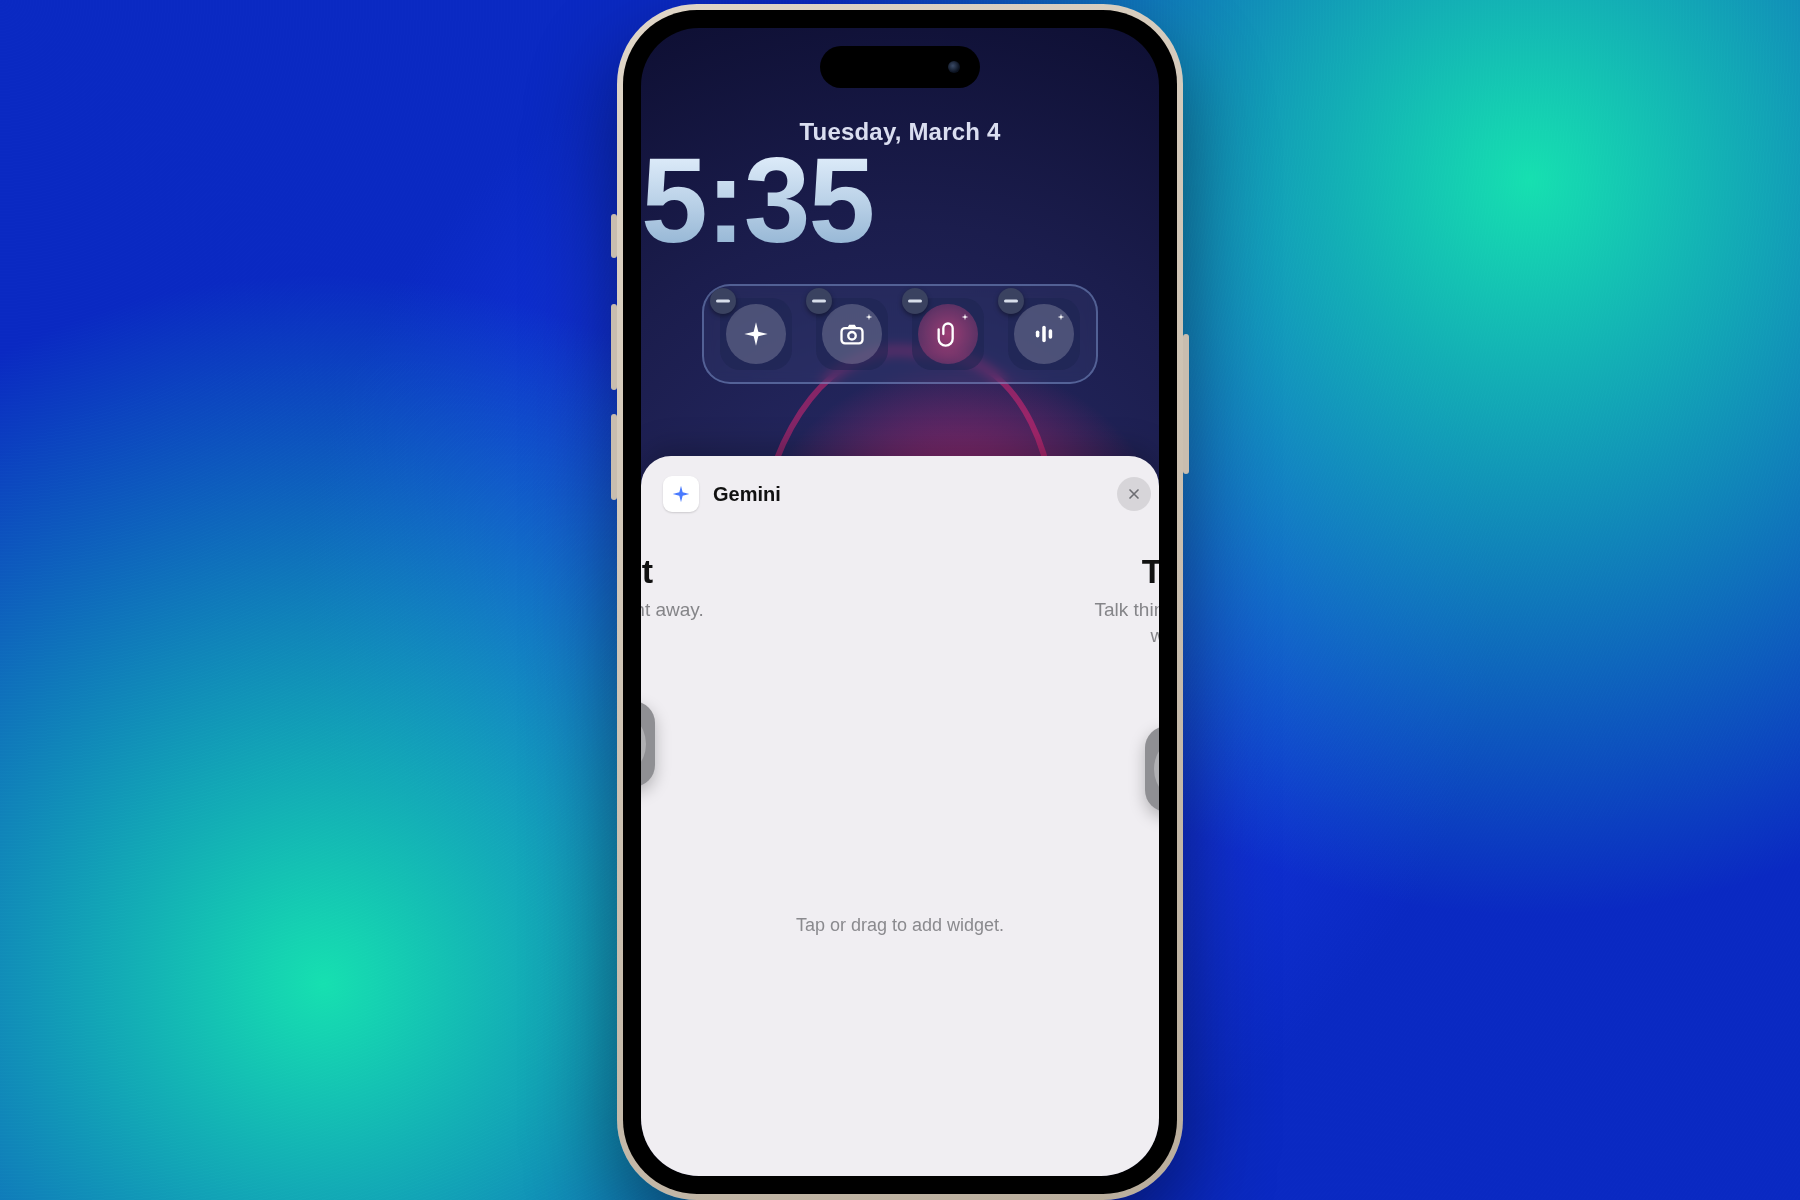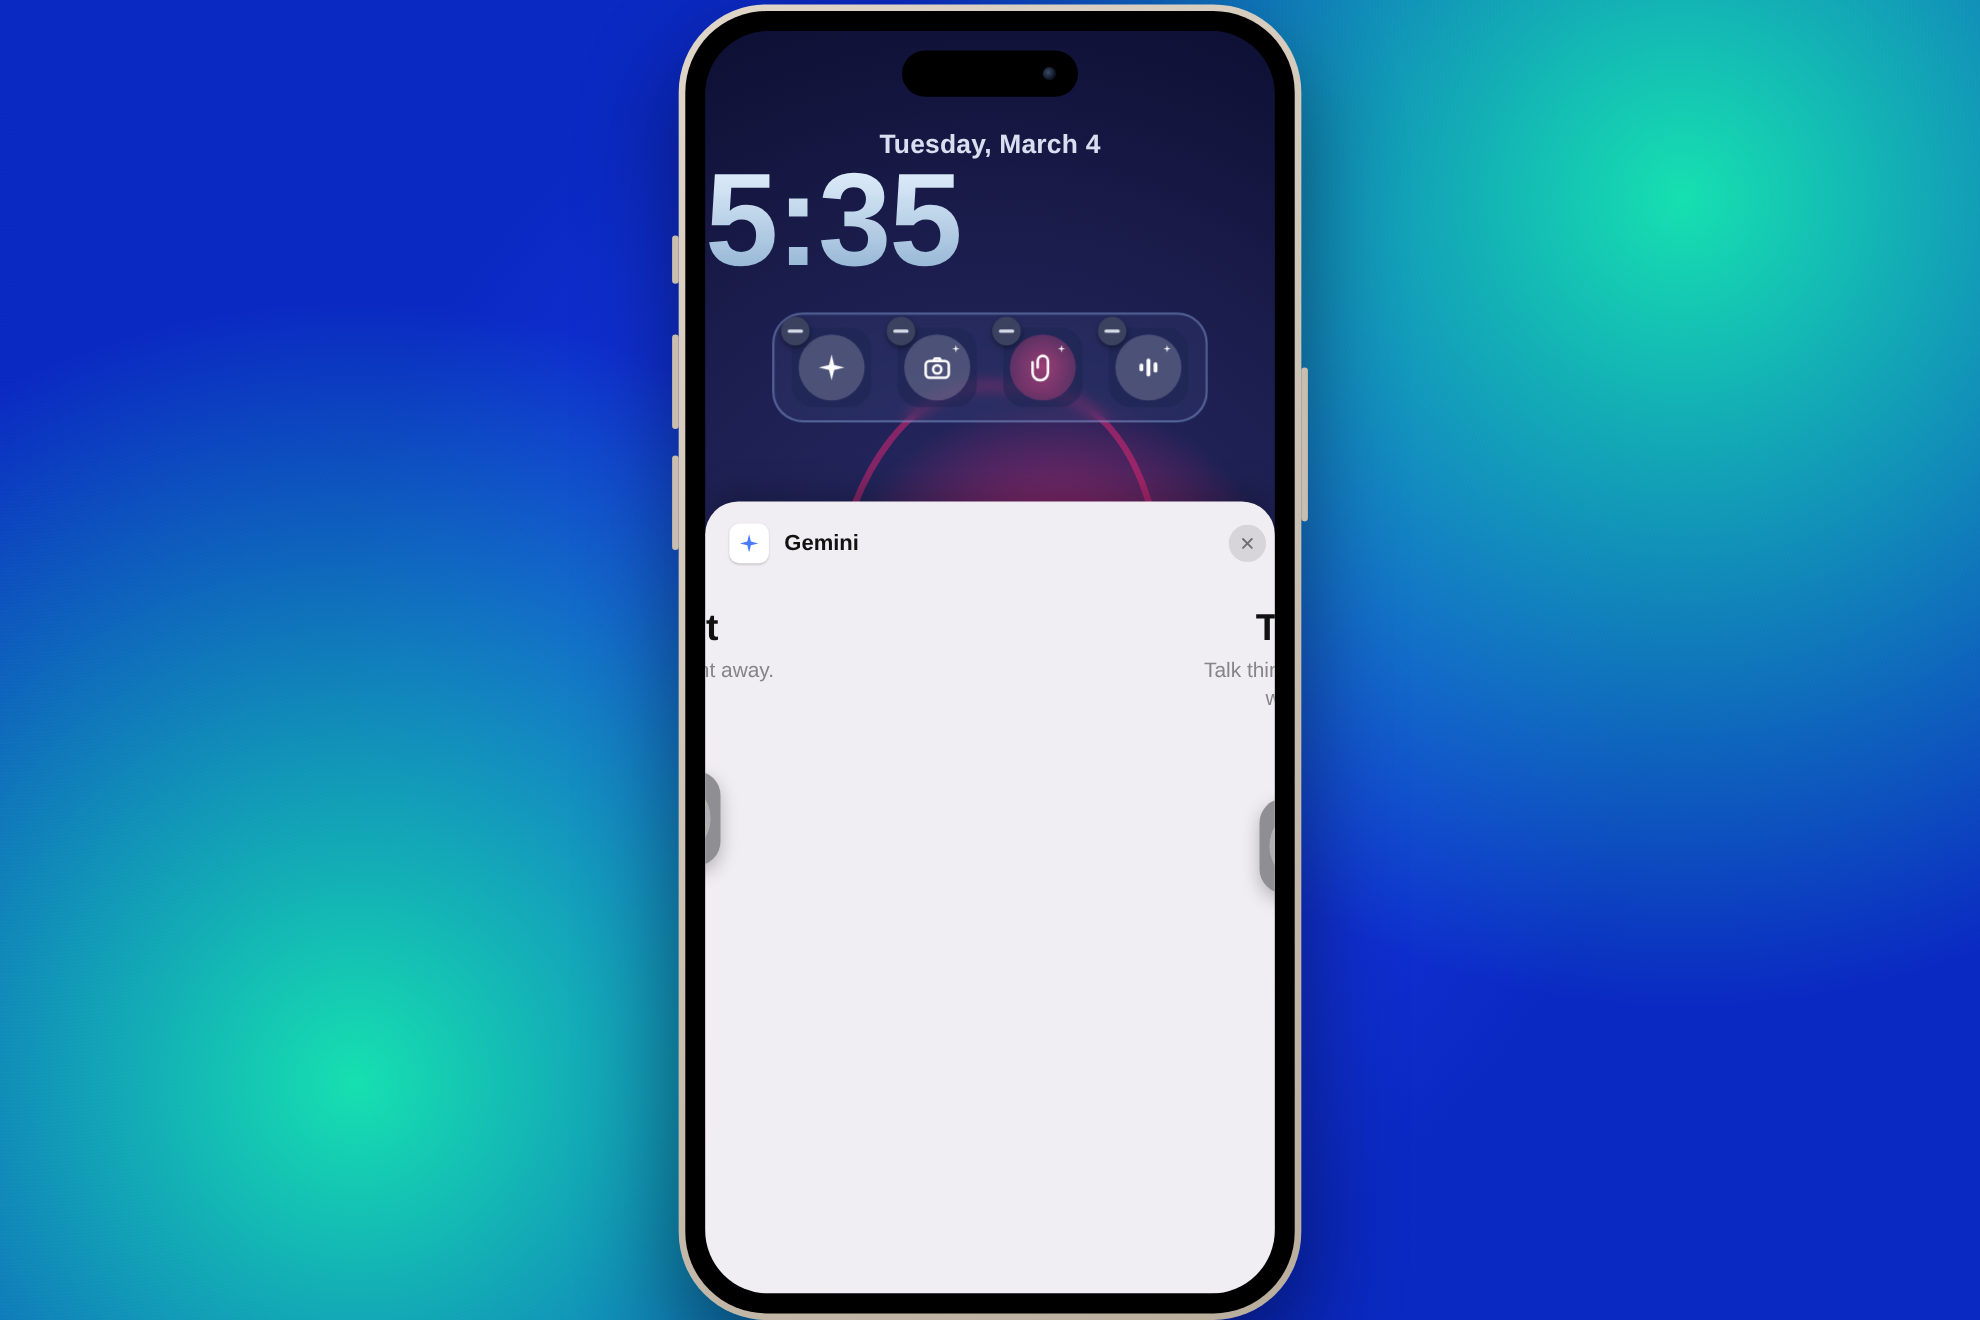--- a/index.html
+++ b/index.html
@@ -399,17 +399,18 @@
             </div>
             <div class="card-widget">
               <div class="inner" style="position:relative;">
                 
                 
               </div>
             </div>
           </div>
         </div>
 
+        <div class="sheet-hint">Tap or drag to add widget.</div>
       </div>
 
     </div>
   </div>
 </div>
 
 </body></html>

